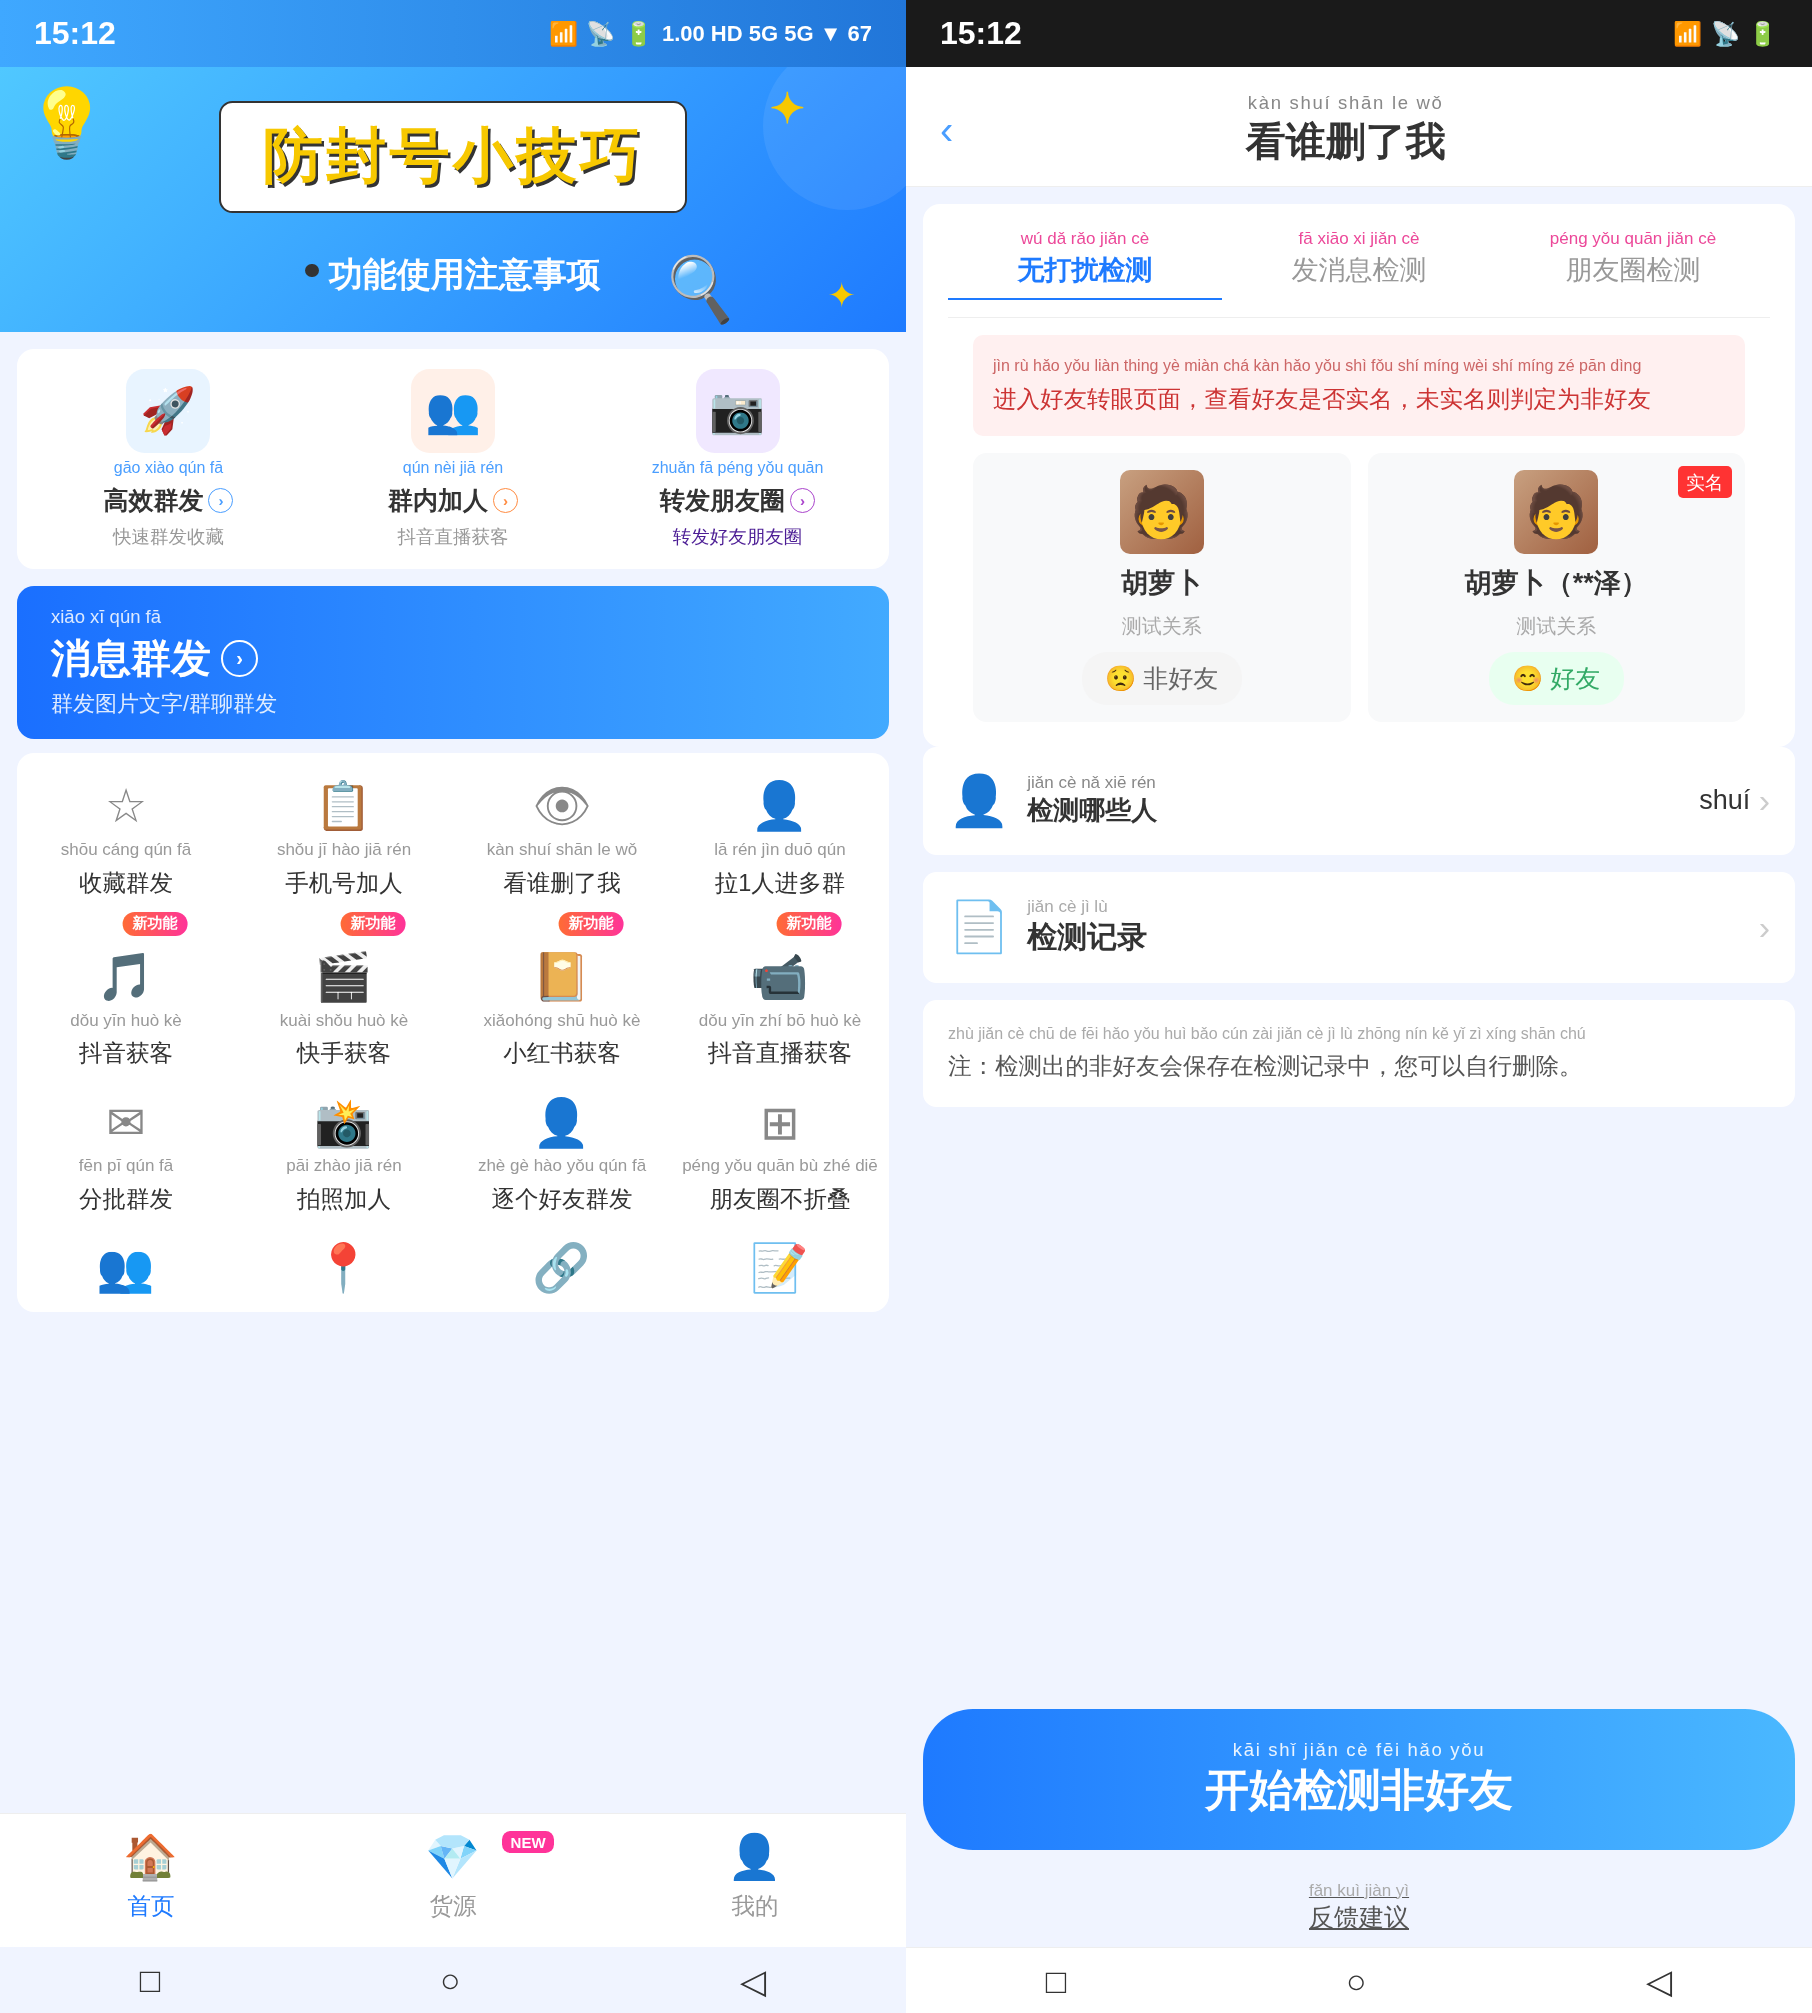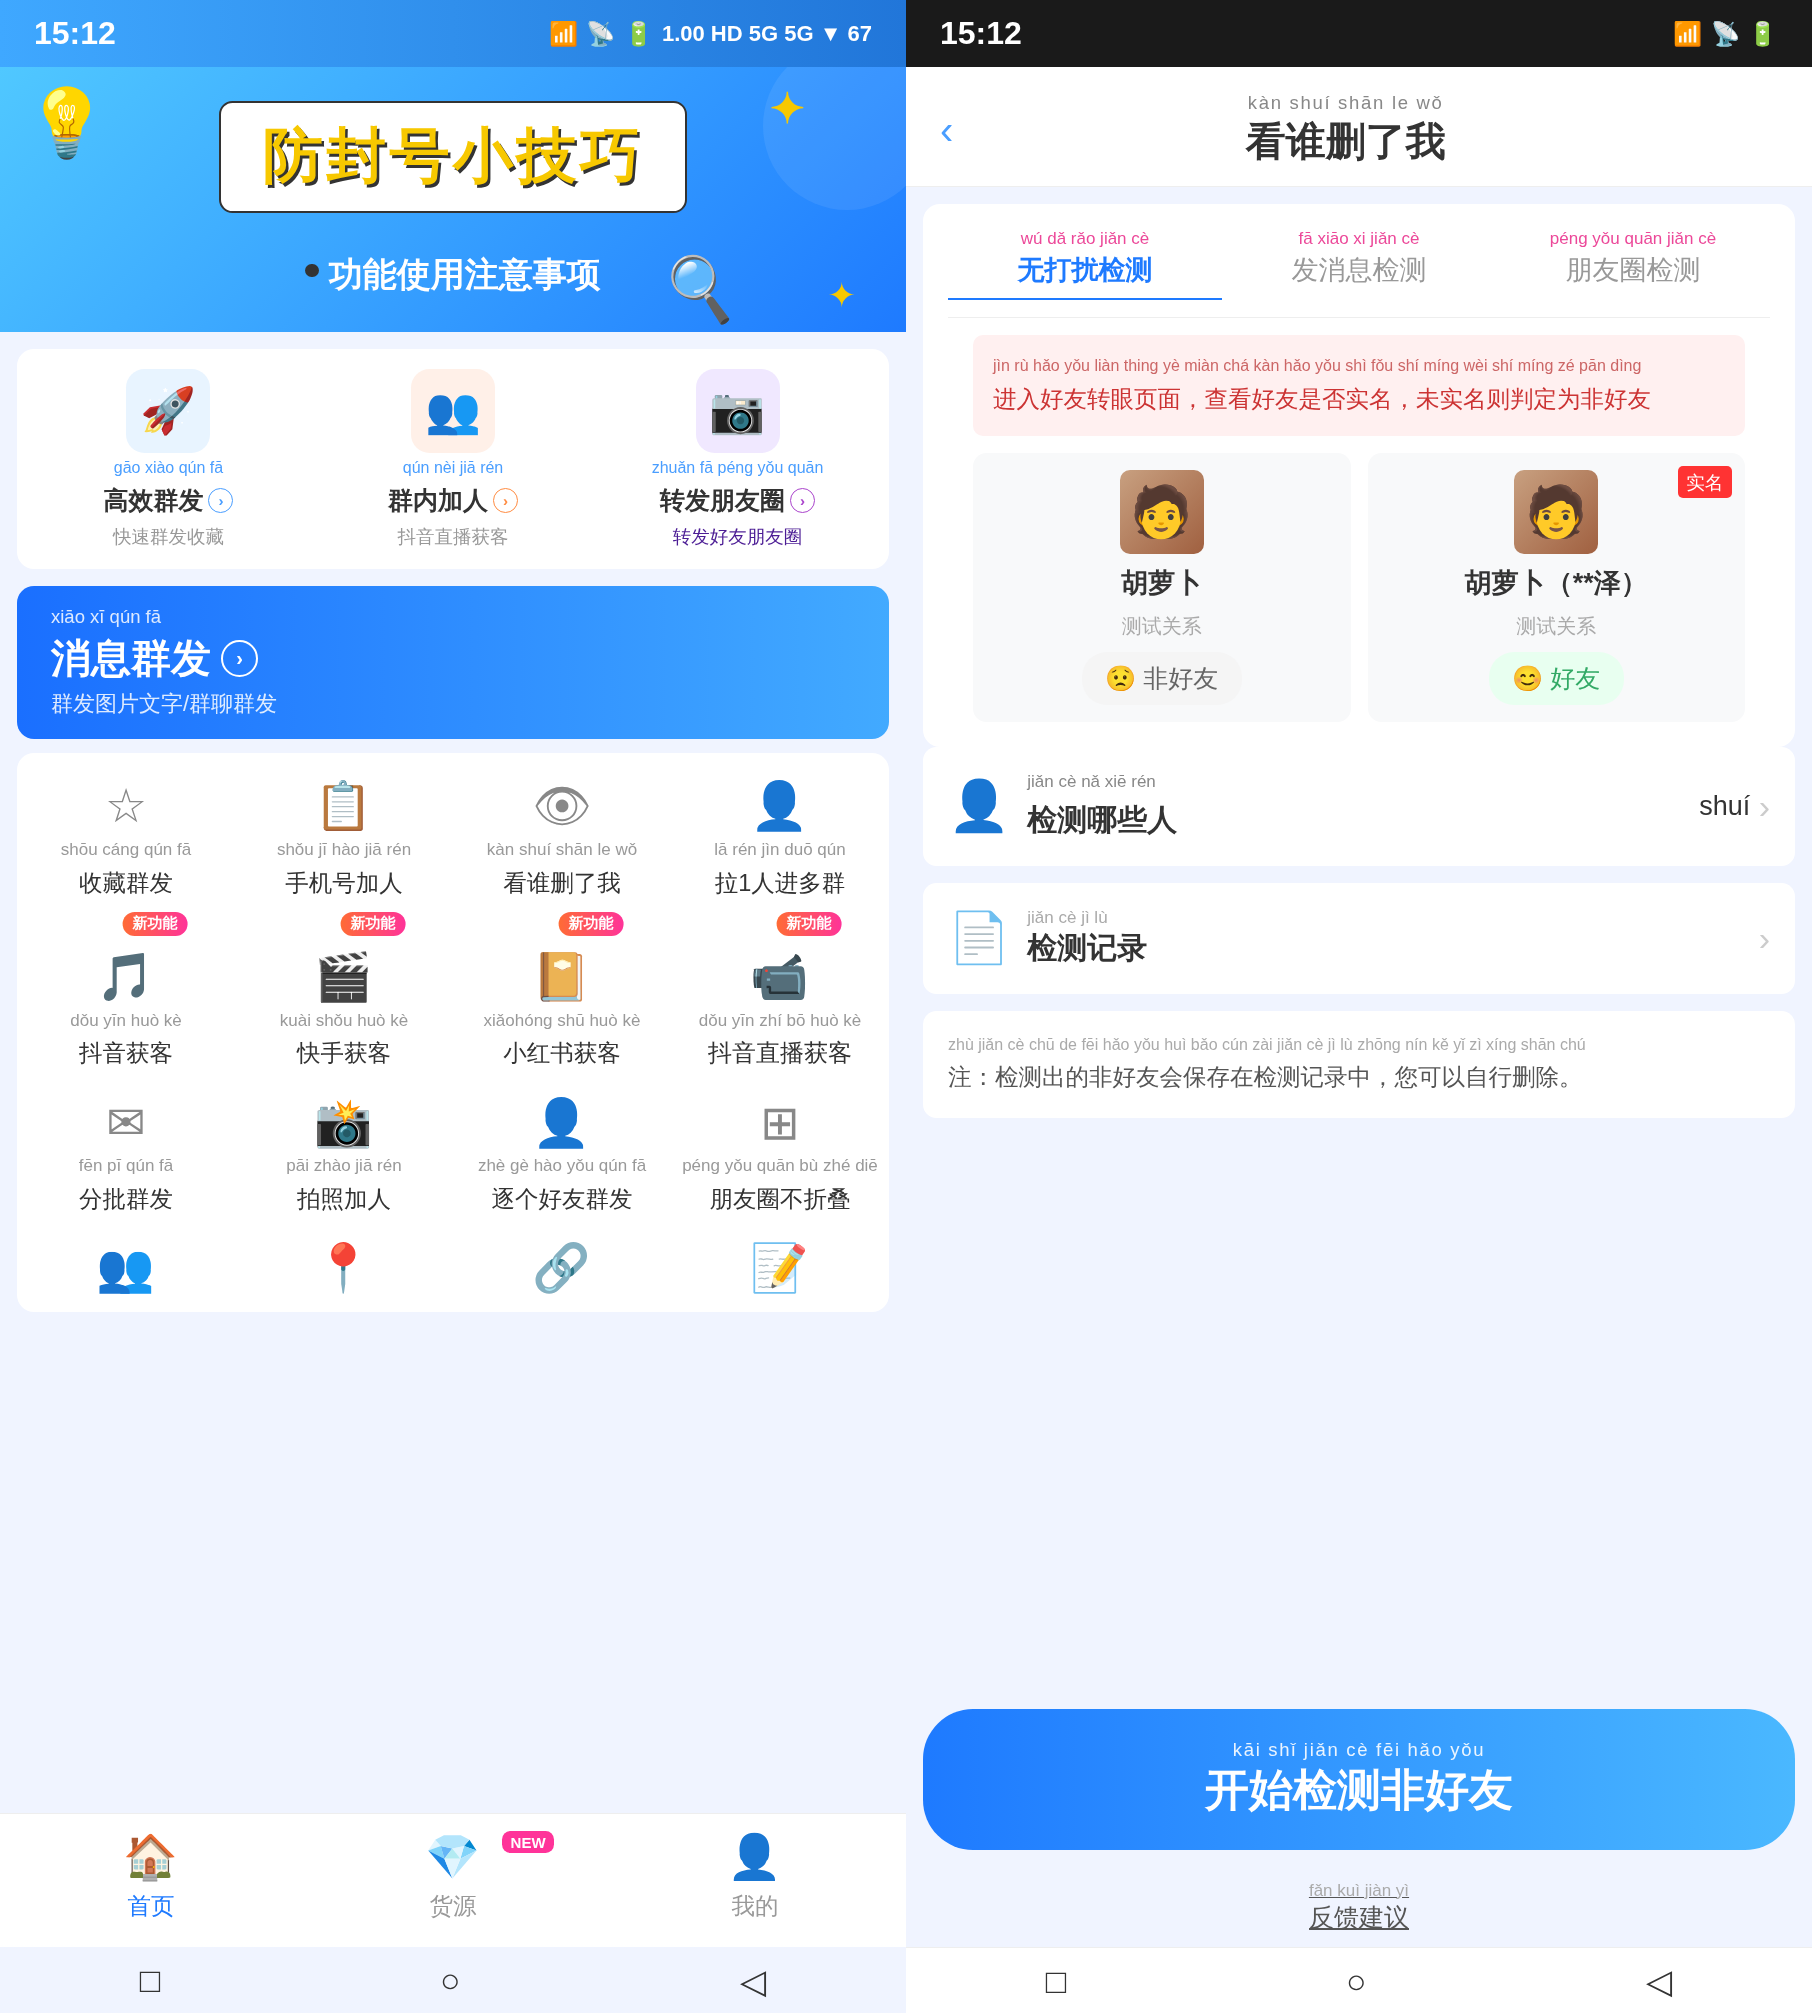--- a/index.html
+++ b/index.html
@@ -348,24 +348,23 @@
     }
 
     .detect-text-block {}
 
     .detect-pinyin {
       font-size: 17px;
       color: #888;
     }
 
     .detect-label {
-      font-size: 30px;
+      font-size: 26px;
       font-weight: bold;
       color: #333;
-      margin-top: 8px;
     }
 
     .detect-right {
       display: flex;
       align-items: center;
       gap: 8.4px;
     }
 
     .detect-value {
       font-size: 27px;

